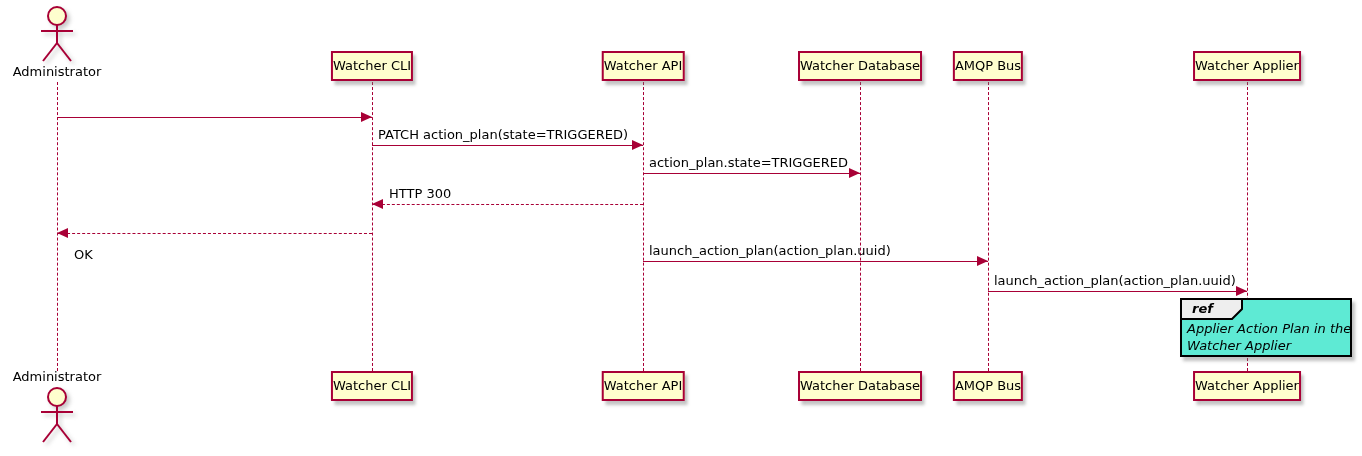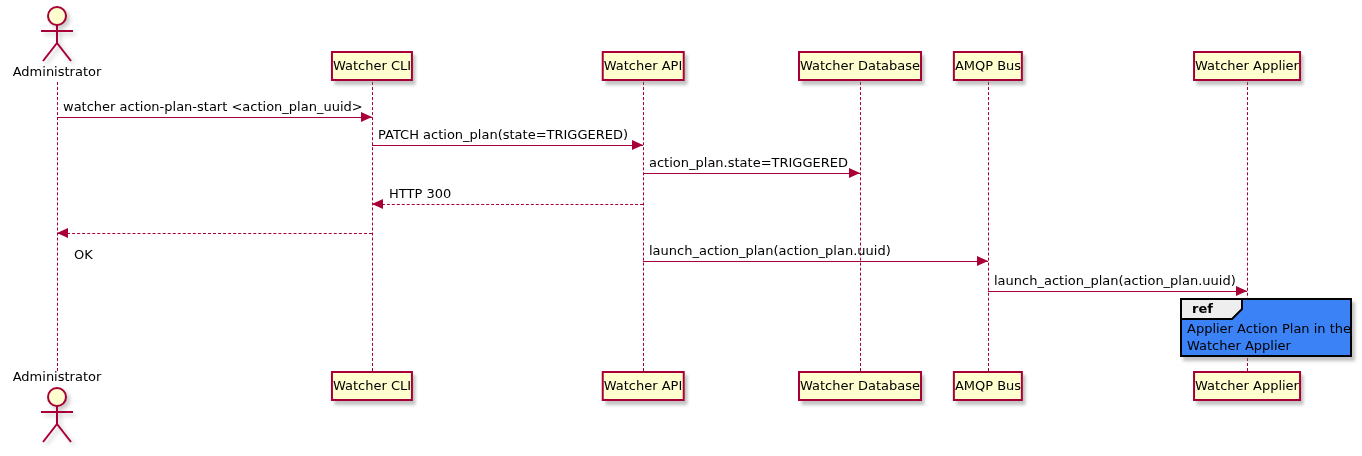--- a/index.html
+++ b/index.html
@@ -59,24 +59,25 @@
     border-bottom: 5px solid transparent;
   }
   .arrowhead.left {
     border-right: 11px solid var(--accent);
     border-top: 5px solid transparent;
     border-bottom: 5px solid transparent;
   }
   .ref-box {
     position: absolute;
     box-sizing: border-box;
-    background: #3b82f6;
+    background: #5eead4;
     border: 2px solid var(--refborder);
     box-shadow: 3px 4px 3px var(--shadow);
     z-index: 2;
+    font-style: italic;
   }
   .ref-tab { position: absolute; left: -2px; top: -2px; }
   .ref-tab path { fill: var(--refheader); stroke: var(--refborder); stroke-width: 2; }
   .ref-tab-label {
     position: absolute;
     left: 10px;
     top: 1px;
     font-weight: bold;
     z-index: 2;
   }
@@ -123,21 +124,20 @@
     <div class="pbox" style="left: 860px; top: 51px;">Watcher Database</div>
     <div class="pbox" style="left: 860px; top: 371px;">Watcher Database</div>
     <div class="lifeline" style="left: 988px; top: 82px; height: 289px;"></div>
     <div class="pbox" style="left: 988px; top: 51px;">AMQP Bus</div>
     <div class="pbox" style="left: 988px; top: 371px;">AMQP Bus</div>
     <div class="lifeline" style="left: 1247px; top: 82px; height: 289px;"></div>
     <div class="pbox" style="left: 1247px; top: 51px;">Watcher Applier</div>
     <div class="pbox" style="left: 1247px; top: 371px;">Watcher Applier</div>
     <div class="msg-line solid" style="left: 57px; top: 117px; width: 315px;"></div>
     <div class="arrowhead right" style="left: 361px; top: 112px;"></div>
-    <div class="msg-label" style="left: 63px; top: 99px;">watcher action-plan-start &lt;action_plan_uuid&gt;</div>
     <div class="msg-line solid" style="left: 372px; top: 145px; width: 271px;"></div>
     <div class="arrowhead right" style="left: 632px; top: 140px;"></div>
     <div class="msg-label" style="left: 378px; top: 127px;">PATCH action_plan(state=TRIGGERED)</div>
     <div class="msg-line solid" style="left: 643px; top: 173px; width: 217px;"></div>
     <div class="arrowhead right" style="left: 849px; top: 168px;"></div>
     <div class="msg-label" style="left: 649px; top: 155px; text-align: right;">action_plan.state=TRIGGERED</div>
     <div class="msg-line dashed" style="left: 372px; top: 204px; width: 271px;"></div>
     <div class="arrowhead left" style="left: 372px; top: 199px;"></div>
     <div class="msg-label" style="left: 389px; top: 186px;">HTTP 300</div>
     <div class="msg-line dashed" style="left: 57px; top: 233px; width: 315px;"></div>

